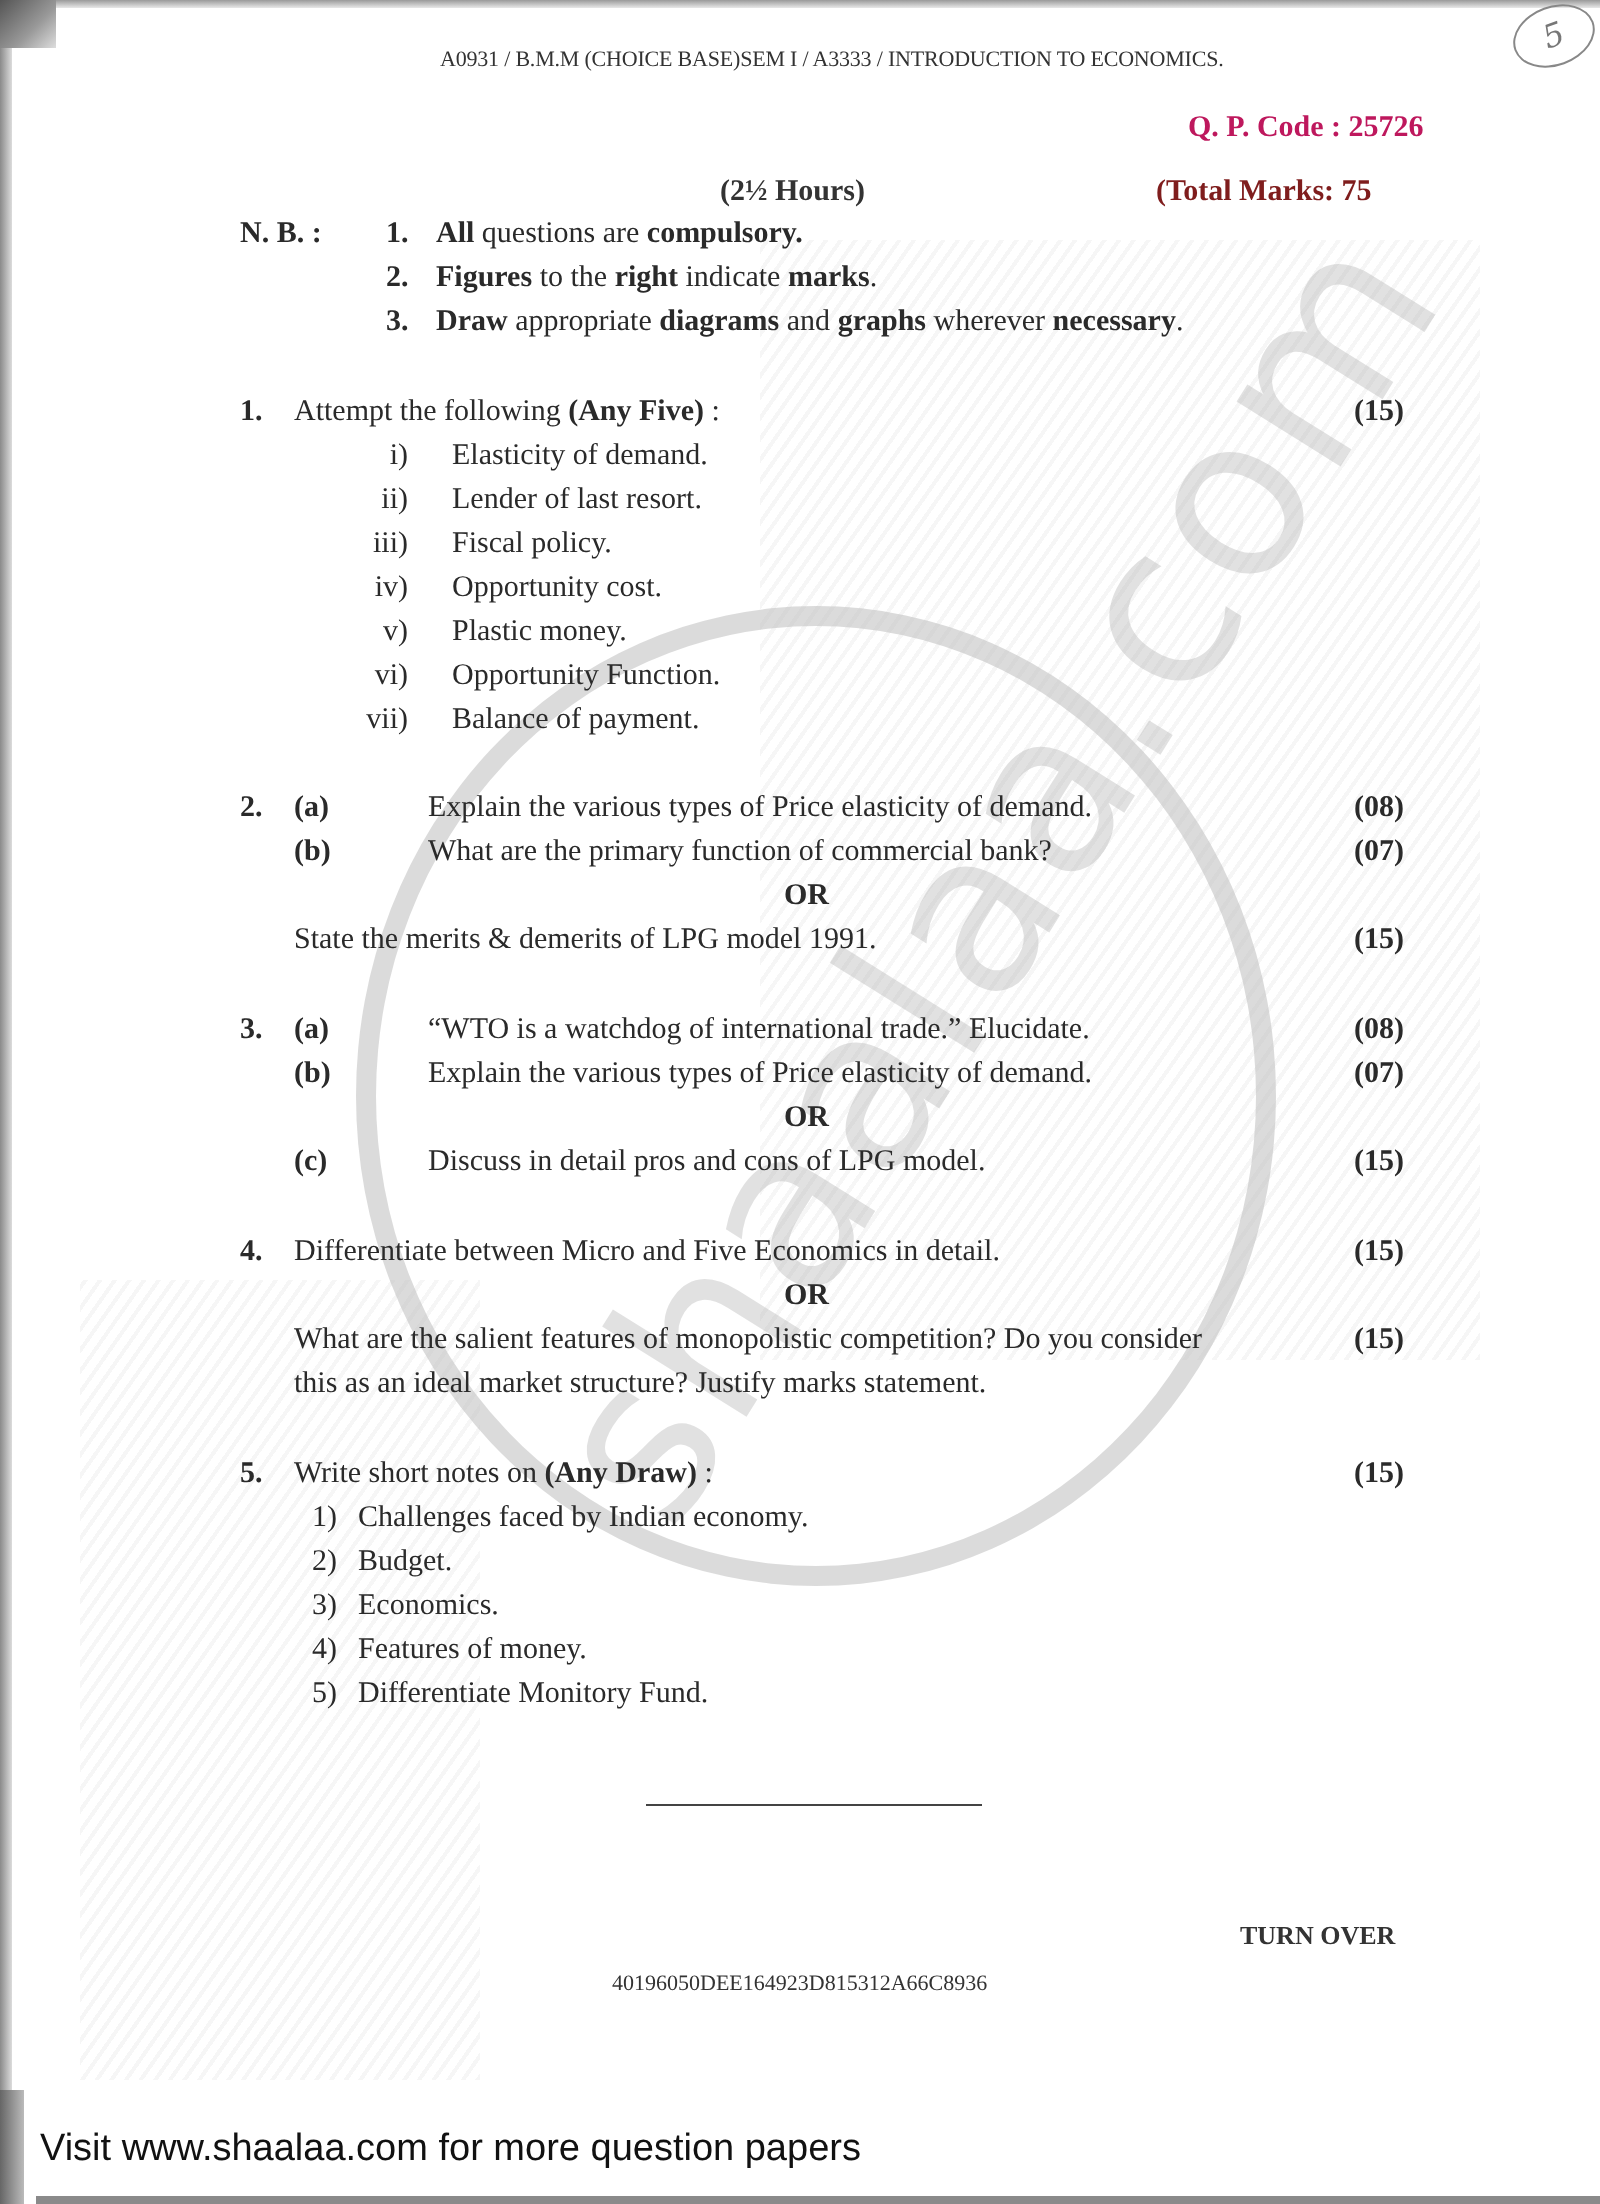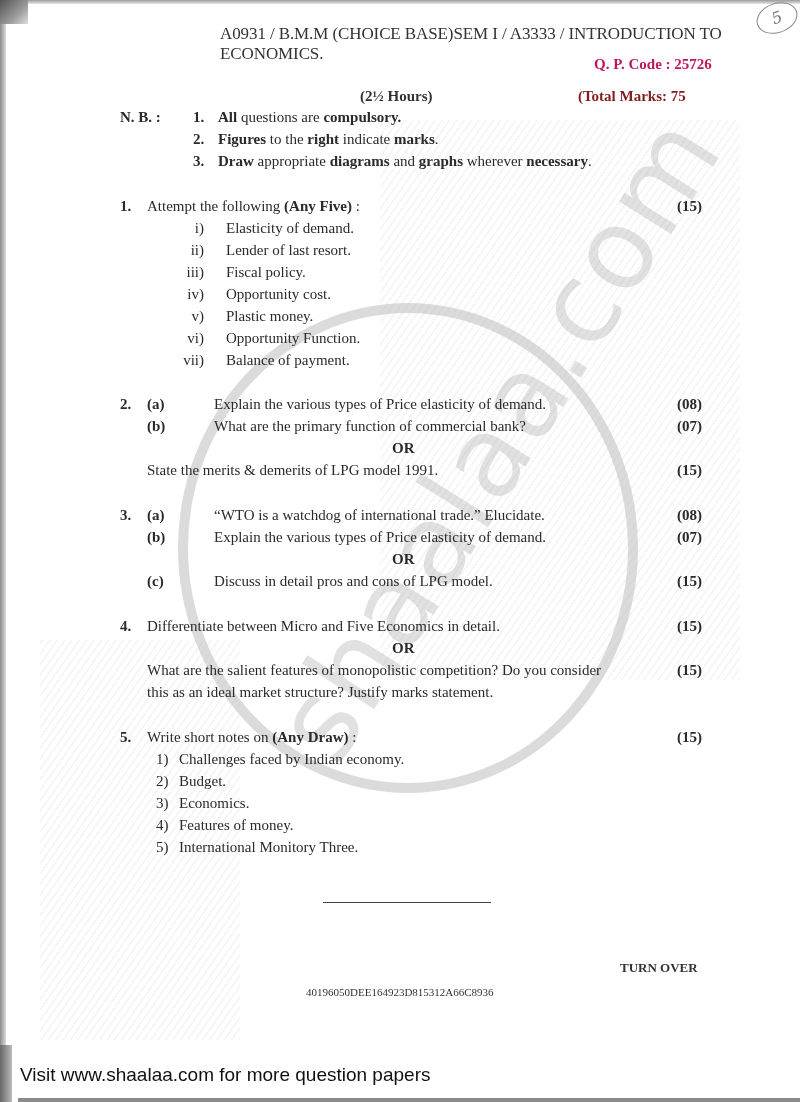--- a/index.html
+++ b/index.html
@@ -31,21 +31,21 @@
     position: absolute; left: 205px; top: 505px; width: 420px;
     transform: rotate(-58deg); transform-origin: center;
     font-family: "DejaVu Sans", sans-serif; font-size: 112px; color: rgba(175,175,175,0.38);
     letter-spacing: 2px; white-space: nowrap;
   }
   .page-mark {
     position: absolute; left: 756px; top: 3px; width: 40px; height: 28px;
     border: 1.5px solid #888; border-radius: 50%; transform: rotate(-20deg);
     font-family: "DejaVu Serif", serif; font-size: 16px; color: #777; text-align: center; line-height: 28px; font-style: italic;
   }
-  .header-line { position: absolute; left: 220px; top: 24px; font-size: 17px; letter-spacing: -0.1px; color: #333; }
+  .header-line { position: absolute; left: 220px; top: 24px; font-size: 11px; letter-spacing: -0.1px; color: #333; }
   .qp-code { position: absolute; left: 594px; top: 56px; font-size: 15px; font-weight: bold; color: #be185d; }
   .duration { position: absolute; left: 360px; top: 88px; font-size: 15px; font-weight: bold; color: #333; }
   .total-marks { position: absolute; left: 578px; top: 88px; font-size: 15px; font-weight: bold; color: #7f1d1d; }
 
   .nb-label { position: absolute; left: 120px; top: 109px; font-size: 15px; font-weight: bold; }
   .nb-item { position: absolute; left: 193px; font-size: 15px; }
   .nb-item .num { display: inline-block; width: 25px; font-weight: bold; }
   b { font-weight: bold; }
 
   .row { position: absolute; font-size: 15px; white-space: nowrap; }
@@ -150,19 +150,19 @@
 <div id="q5-items">
     <div class="note-num" style="top: 751px;">1)</div>
     <div class="note-text" style="top: 751px;">Challenges faced by Indian economy.</div>
     <div class="note-num" style="top: 773px;">2)</div>
     <div class="note-text" style="top: 773px;">Budget.</div>
     <div class="note-num" style="top: 795px;">3)</div>
     <div class="note-text" style="top: 795px;">Economics.</div>
     <div class="note-num" style="top: 817px;">4)</div>
     <div class="note-text" style="top: 817px;">Features of money.</div>
     <div class="note-num" style="top: 839px;">5)</div>
-    <div class="note-text" style="top: 839px;">International Monitory Three.</div>
+    <div class="note-text" style="top: 839px;">Differentiate Monitory Fund.</div>
   </div>
 
 <div class="end-rule"></div>
 <div class="turn-over">TURN OVER</div>
 <div class="hash">40196050DEE164923D815312A66C8936</div>
 <div class="footer">Visit www.shaalaa.com for more question papers</div>
 
 </body></html>

